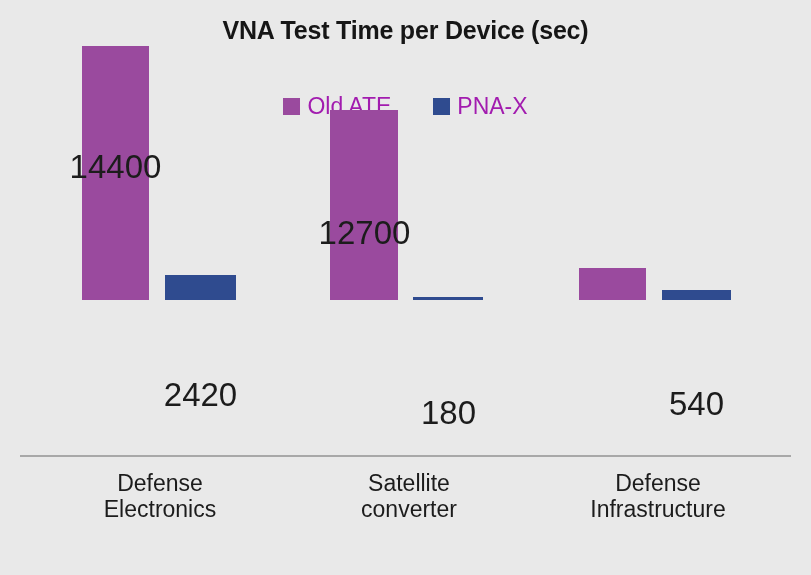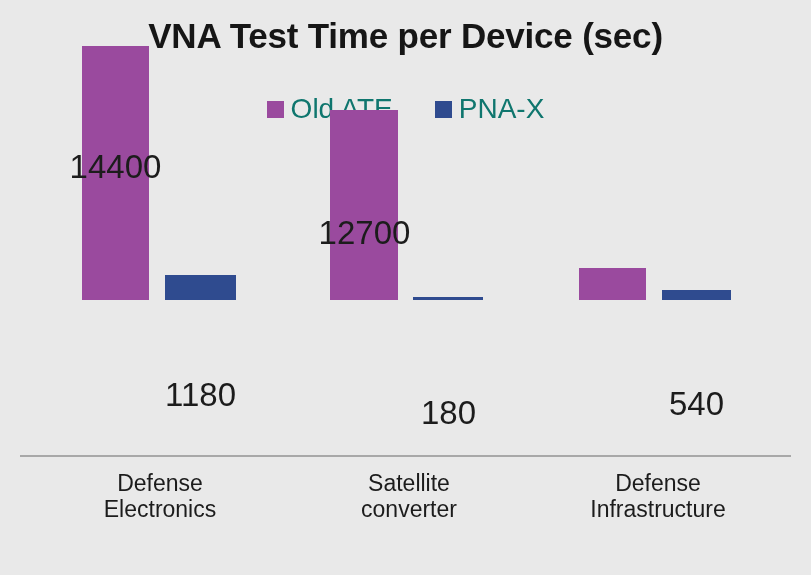--- a/index.html
+++ b/index.html
@@ -14,21 +14,21 @@
     width:811px;height:575px;
     background:#e9e9e9;
   }
 
   
   #chart-title{
     position:absolute;
     left:0;top:16px;
     width:811px;
     text-align:center;
-    font-size:35px;
+    font-size:25px;
     font-weight:bold;
     color:#161616;
     letter-spacing:-0.2px;
     white-space:nowrap;
   }
 
   
   #legend{
     position:absolute;
     left:0;top:95px;
@@ -42,22 +42,22 @@
     display:flex;
     align-items:center;
     gap:7px;
   }
   .legend-swatch{
     width:17px;height:17px;
     display:block;
     flex:0 0 auto;
   }
   .legend-label{
-    font-size:28px;
-    color:#0f766e;
+    font-size:23px;
+    color:#a21caf;
     line-height:1;
     white-space:nowrap;
   }
 
   
   #plot{
     position:absolute;
     left:0;top:0;
     width:811px;height:420px;
   }
@@ -113,21 +113,21 @@
       <span class="legend-label">PNA-X</span>
     </div>
   </div>
 
   <div id="plot">
 
     <div class="bar series-old" style="left: 82px; width: 67px; height: 254px; background: rgb(154, 74, 158);"></div>
     <div class="bar-value" style="left:48px;width:135px;top:150px;">14400</div>
 
     <div class="bar series-pna" style="left: 165px; width: 71px; height: 25.4px; background: rgb(47, 75, 143);"></div>
-    <div class="bar-value" style="left:133px;width:135px;top:378px;">1180</div>
+    <div class="bar-value" style="left:133px;width:135px;top:378px;">2420</div>
 
     <div class="cat-label" style="left:29px;width:262px;">
       <span class="l1">Defense</span>
       <span class="l2">Electronics</span>
     </div>
 
     <div class="bar series-old" style="left: 330px; width: 68px; height: 190.5px; background: rgb(154, 74, 158);"></div>
     <div class="bar-value" style="left:297px;width:135px;top:216px;">12700</div>
 
     <div class="bar series-pna" style="left: 413px; width: 70px; height: 3.175px; background: rgb(47, 75, 143);"></div>

